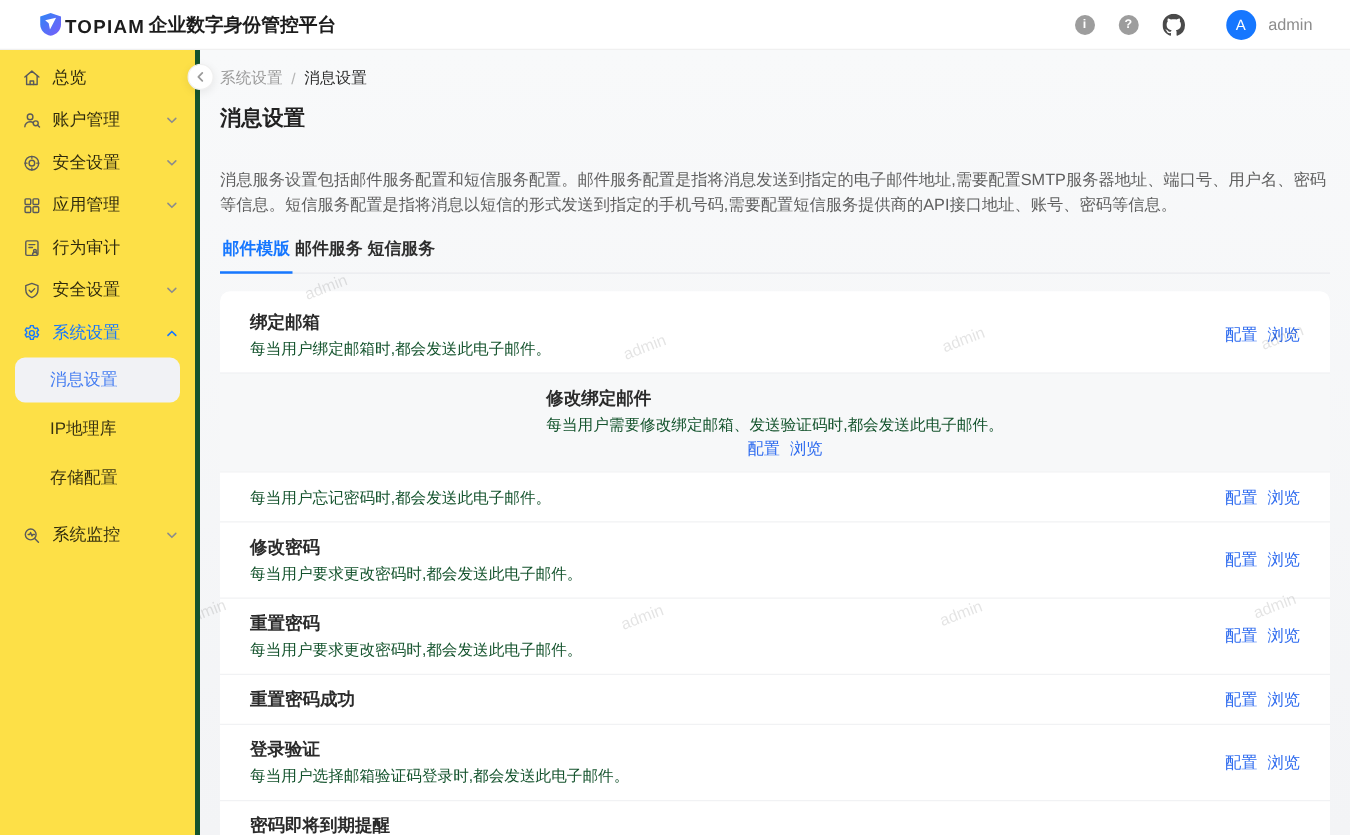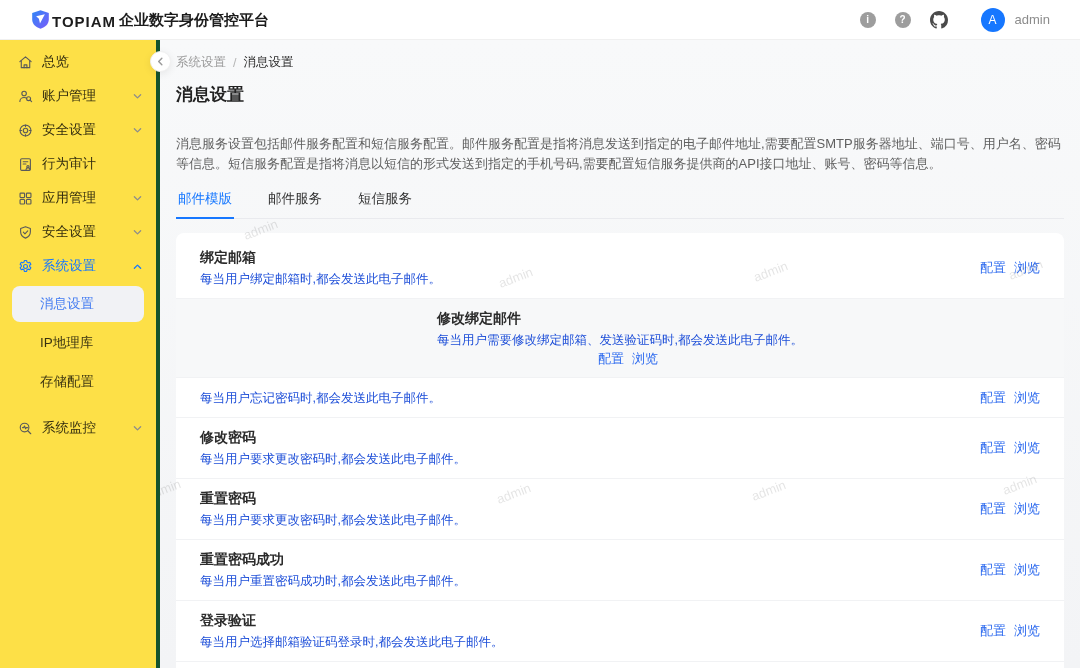--- a/index.html
+++ b/index.html
@@ -39,31 +39,31 @@
   .collapse-toggle svg { width:9px; height:9px; }
 
   
   .main { flex:1; background:linear-gradient(180deg,#f8f9fa 0%,#f3f4f6 100%); padding:14px 16px 0 16px; position:relative; overflow:hidden; }
   .breadcrumb { font-size:12.5px; display:flex; gap:7px; align-items:center; }
   .bc-link { color:#9a9a9a; cursor:pointer; }
   .bc-sep { color:#b5b5b5; }
   .bc-current { color:#2b2b2b; }
   .page-title { margin-top:12px; font-size:17px; font-weight:bold; color:#222; }
   .page-desc { margin-top:28px; font-size:13px; line-height:20px; color:#5f5f5f; }
-  .tabs { margin-top:13px; display:flex; gap:32px; border-bottom:1px solid #e9eaee; }
+  .tabs { margin-top:13px; display:flex; border-bottom:1px solid #e9eaee;font-weight:bold; }
   .tab { font-size:13.5px; padding:3px 2px 9px 2px; color:rgba(0,0,0,.82); cursor:pointer; border-bottom:2px solid transparent; margin-bottom:-1px; }
   .tab.active { color:#1677ff; border-bottom-color:#1677ff; }
 
   .card { margin-top:14px; background:#fff; border-radius:8px 8px 0 0; padding:5px 0 0 0; min-height:470px; }
   .t-row { display:flex; align-items:center; padding:9px 24px; }
   .t-row + .t-row { border-top:1px solid #f1f2f4; }
   .t-row.hl { background:#f7f8f9;flex-direction:column; }
   .t-info { flex:1; min-width:0; }
   .t-title { font-size:14px; font-weight:bold; color:#2b2b2b; line-height:21px; }
-  .t-desc { font-size:12.5px; color:#1d4ed8; line-height:19px; margin-top:2px; }
+  .t-desc { font-size:12.5px; color:#14532d; line-height:19px; margin-top:2px; }
   .t-actions { display:flex; gap:8px; flex-shrink:0; margin-left:16px; }
   .t-link { font-size:13px; color:#2e6bef; cursor:pointer; }
 
   
   .watermark-layer { position:absolute; inset:0; pointer-events:none; z-index:5; }
   .wm { position:absolute; font-size:13px; color:rgba(0,0,0,.11); transform:rotate(-21deg); white-space:nowrap; }
 </style>
 </head>
 <body>
 
@@ -138,45 +138,45 @@
             </span>
     <span class="mi-label">安全设置</span>
     <span class="mi-chevron">
               <svg viewBox="0 0 10 10" fill="none" stroke="currentColor" stroke-width="1.4" stroke-linecap="round" stroke-linejoin="round">
                 <path d="M1.5 3L5 6.5 8.5 3"></path>
               </svg>
             </span>
   </div>
           <div class="menu-item">
     <span class="mi-icon">
-              <svg viewBox="0 0 16 16" fill="none" stroke="currentColor" stroke-width="1.2" stroke-linecap="round" stroke-linejoin="round">
-                <rect x="2.8" y="1.8" width="10.4" height="12.4" rx="1.2"></rect>
-                <path d="M5.5 5h5M5.5 7.5h3"></path>
-                <circle cx="10.6" cy="10.4" r="1.2"></circle>
-                <path d="M8.6 13.4c0-1.1.9-1.9 2-1.9s2 .8 2 1.9"></path>
-              </svg>
-            </span>
-    <span class="mi-label">行为审计</span>
-
-  </div>
-          <div class="menu-item">
-    <span class="mi-icon">
               <svg viewBox="0 0 16 16" fill="none" stroke="currentColor" stroke-width="1.2">
                 <rect x="2.2" y="2.2" width="4.8" height="4.8" rx="0.8"></rect>
                 <rect x="9" y="2.2" width="4.8" height="4.8" rx="0.8"></rect>
                 <rect x="2.2" y="9" width="4.8" height="4.8" rx="0.8"></rect>
                 <rect x="9" y="9" width="4.8" height="4.8" rx="0.8"></rect>
               </svg>
             </span>
     <span class="mi-label">应用管理</span>
     <span class="mi-chevron">
               <svg viewBox="0 0 10 10" fill="none" stroke="currentColor" stroke-width="1.4" stroke-linecap="round" stroke-linejoin="round">
                 <path d="M1.5 3L5 6.5 8.5 3"></path>
               </svg>
             </span>
+  </div>
+          <div class="menu-item">
+    <span class="mi-icon">
+              <svg viewBox="0 0 16 16" fill="none" stroke="currentColor" stroke-width="1.2" stroke-linecap="round" stroke-linejoin="round">
+                <rect x="2.8" y="1.8" width="10.4" height="12.4" rx="1.2"></rect>
+                <path d="M5.5 5h5M5.5 7.5h3"></path>
+                <circle cx="10.6" cy="10.4" r="1.2"></circle>
+                <path d="M8.6 13.4c0-1.1.9-1.9 2-1.9s2 .8 2 1.9"></path>
+              </svg>
+            </span>
+    <span class="mi-label">行为审计</span>
+
   </div>
           <div class="menu-item">
     <span class="mi-icon">
               <svg viewBox="0 0 16 16" fill="none" stroke="currentColor" stroke-width="1.2" stroke-linecap="round" stroke-linejoin="round">
                 <path d="M8 1.8l5.2 1.9v3.5c0 3.3-2.2 5.6-5.2 6.8-3-1.2-5.2-3.5-5.2-6.8V3.7L8 1.8z"></path>
                 <path d="M5.7 7.7l1.7 1.7 3-3.1"></path>
               </svg>
             </span>
     <span class="mi-label">安全设置</span>
     <span class="mi-chevron">
@@ -286,21 +286,20 @@
       <div class="t-desc">每当用户要求更改密码时,都会发送此电子邮件。</div>
     </div>
     <div class="t-actions">
       <span class="t-link">配置</span>
       <span class="t-link">浏览</span>
     </div>
   </div>
           <div class="t-row">
     <div class="t-info">
       <div class="t-title">重置密码成功</div>
-      <div class="t-desc">每当用户重置密码成功时,都会发送此电子邮件。</div>
     </div>
     <div class="t-actions">
       <span class="t-link">配置</span>
       <span class="t-link">浏览</span>
     </div>
   </div>
           <div class="t-row">
     <div class="t-info">
       <div class="t-title">登录验证</div>
       <div class="t-desc">每当用户选择邮箱验证码登录时,都会发送此电子邮件。</div>

